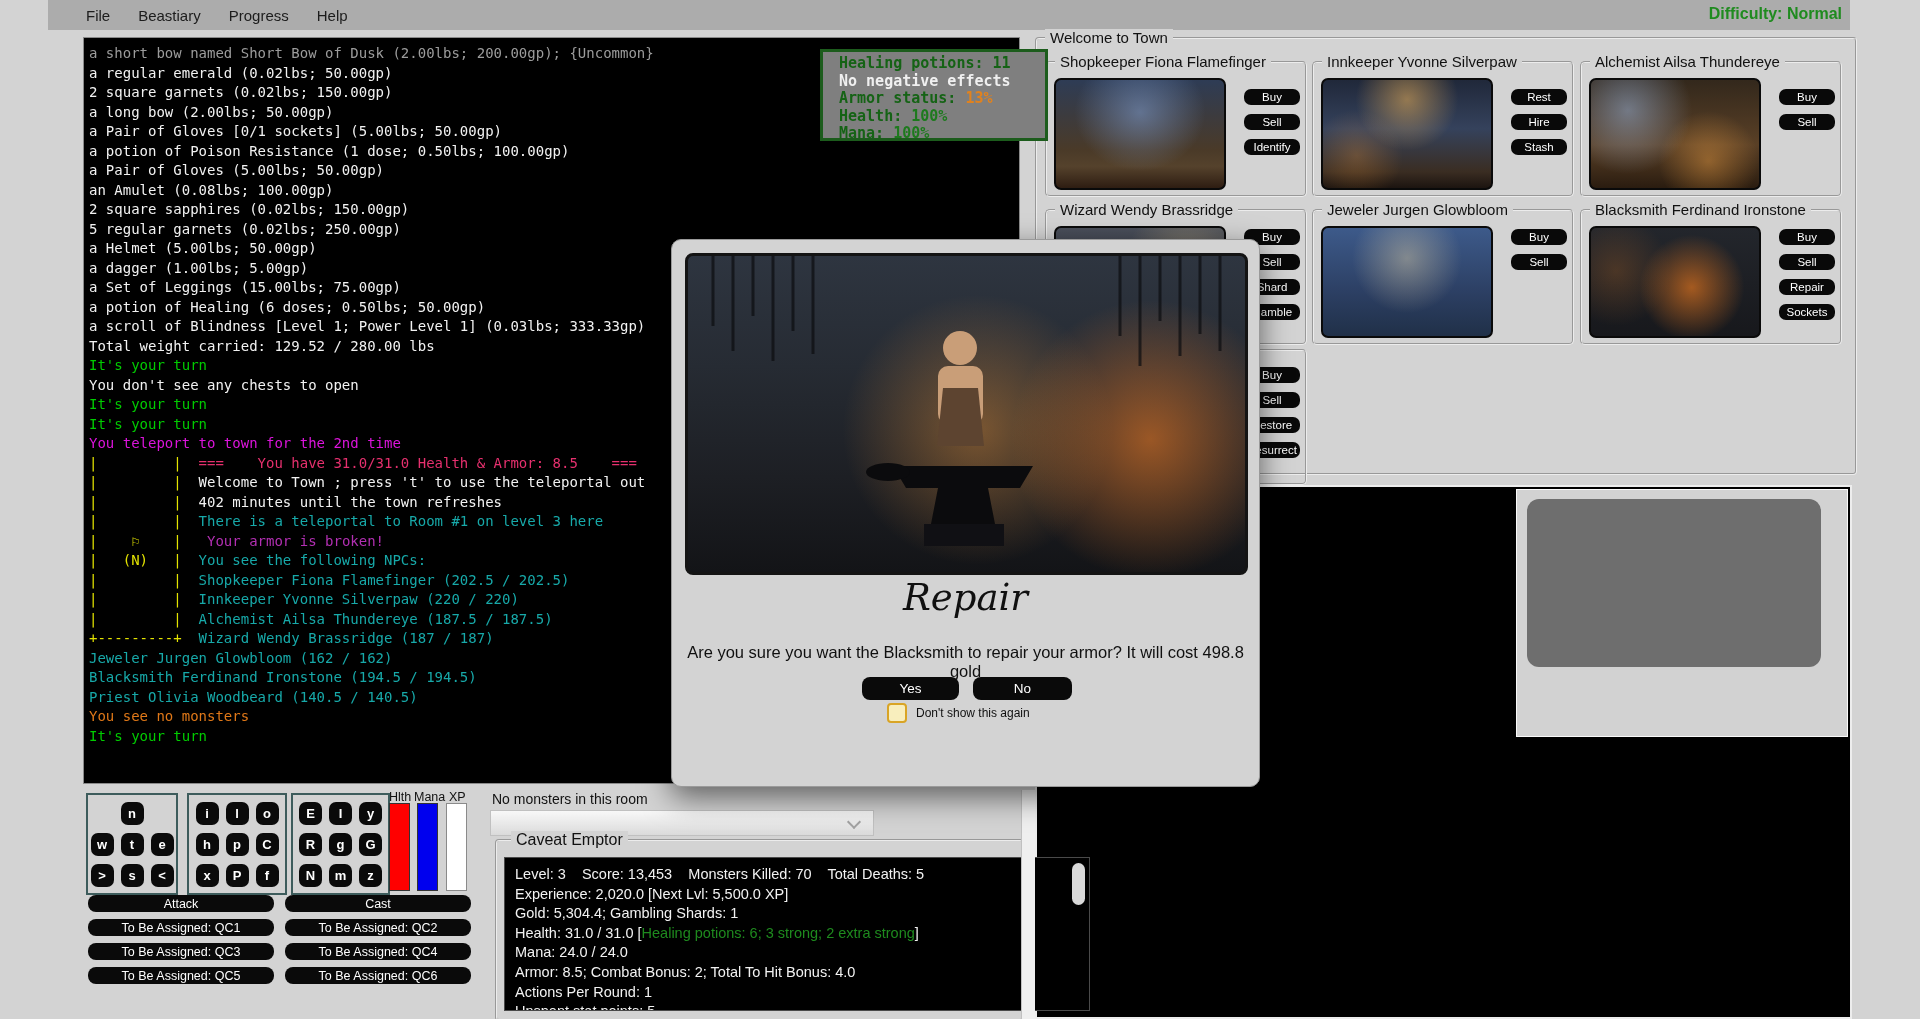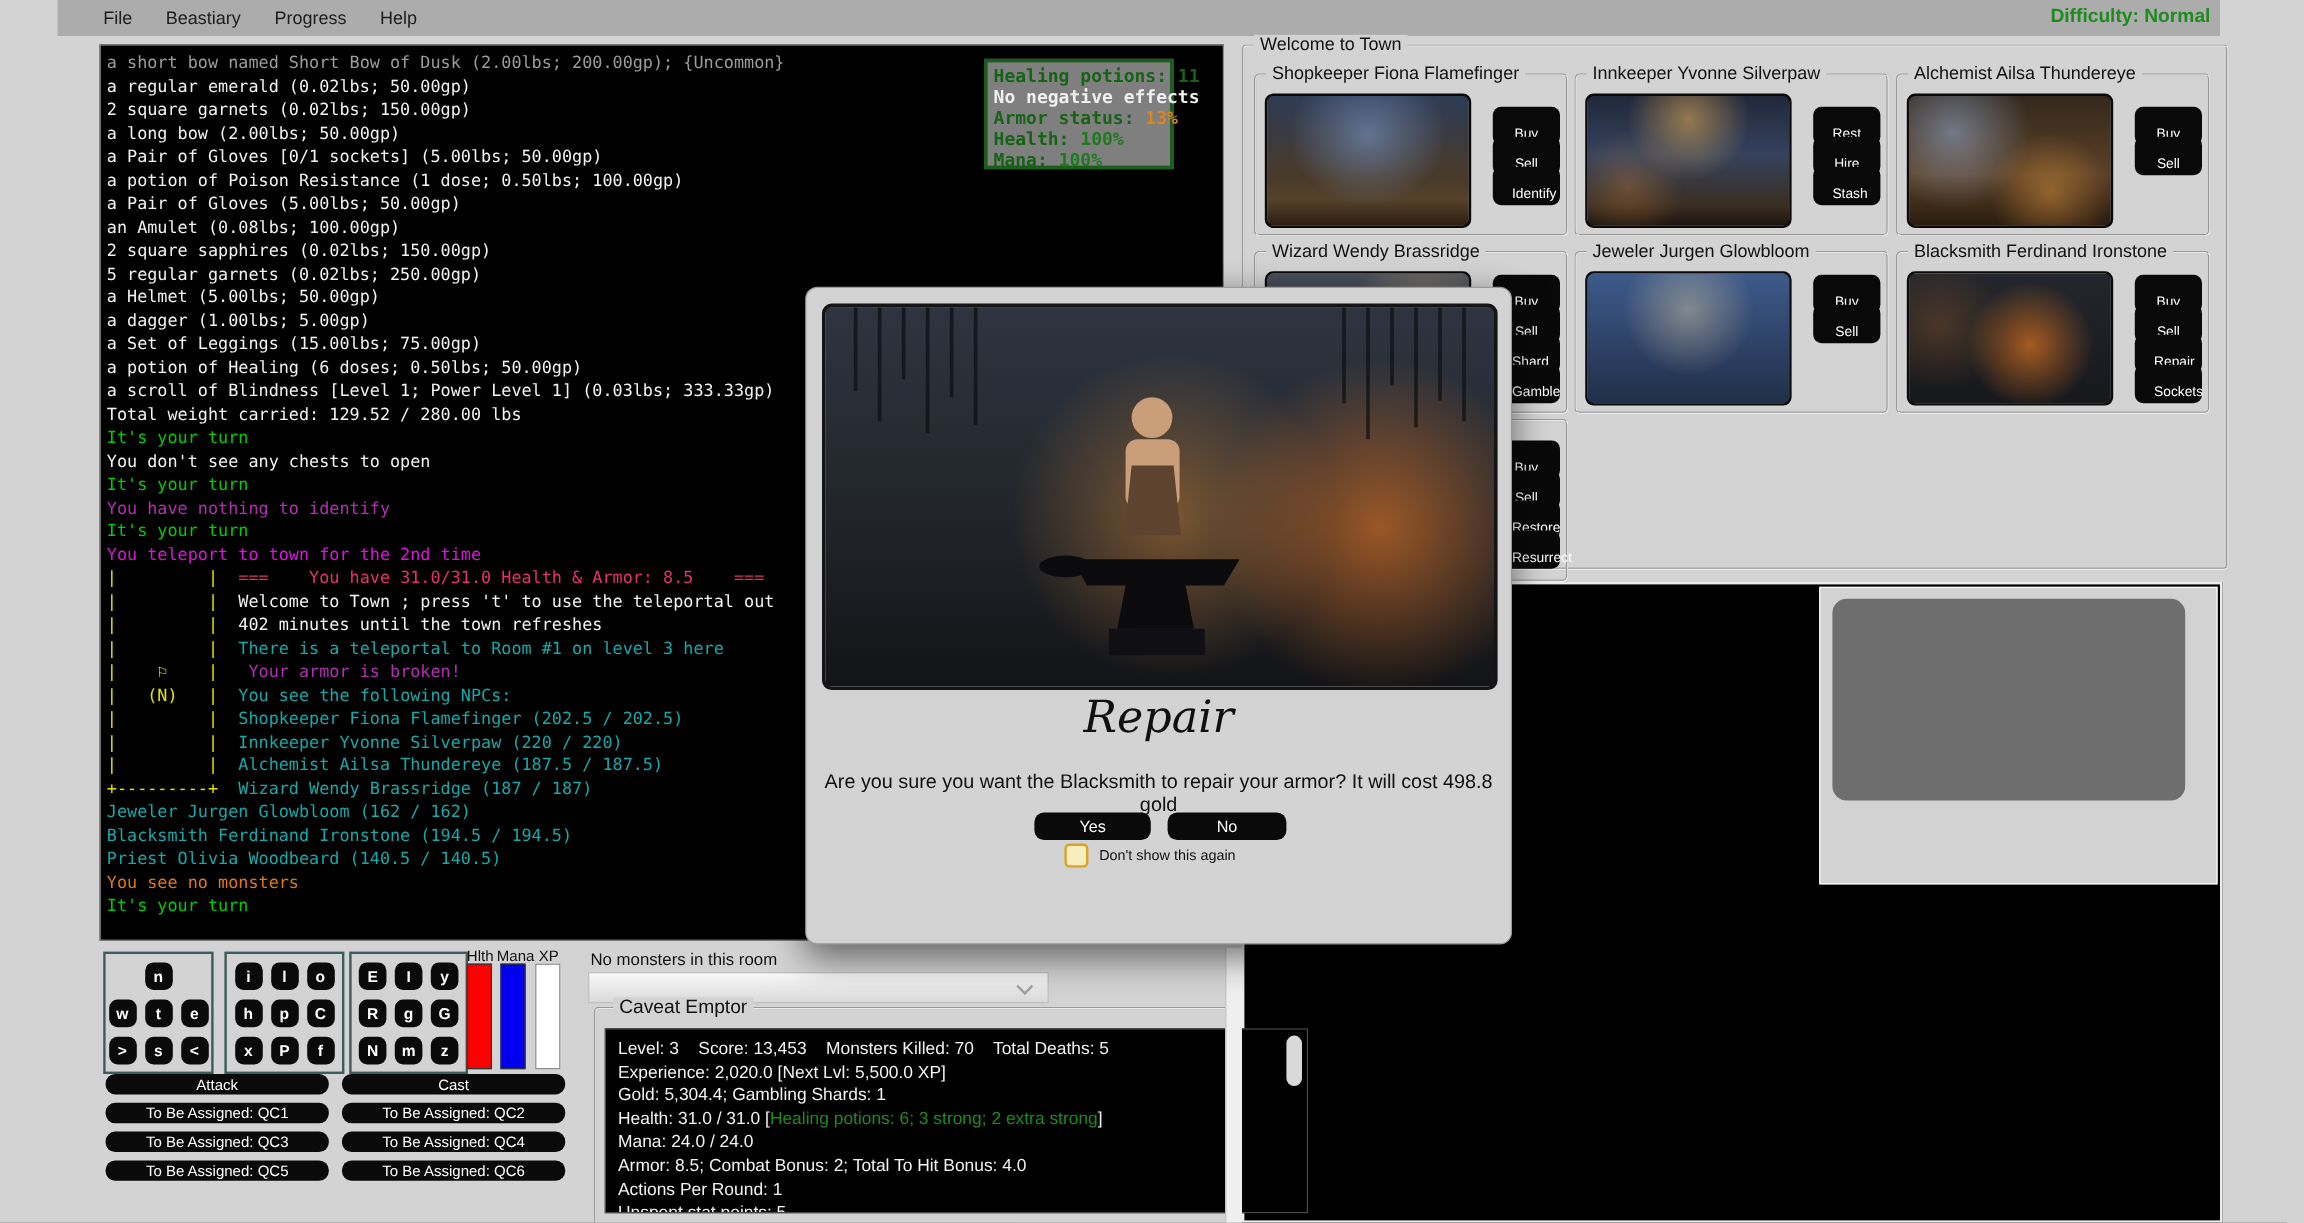--- a/index.html
+++ b/index.html
@@ -11,37 +11,37 @@
   .menu-item{font-size:15px;color:#1c1c1c;padding:0 14px;cursor:default;}
   .menu-item:first-child{margin-left:24px;}
   #difficulty{position:absolute;right:8px;top:5px;font-size:16px;color:#1f8b1f;font-weight:bold;margin-left:21px;}
   
   #log-panel{position:absolute;left:83px;top:37px;width:937px;height:747px;background:#000;
              border:1px solid #8a8a8a;box-sizing:border-box;overflow:hidden;}
   #log-lines{padding:6px 5px;}
   .log-line{font-family:"DejaVu Sans Mono",monospace;font-size:14px;line-height:19.5px;
             white-space:pre;color:#f2f2f2;}
   
-  #status-box{position:absolute;left:820px;top:49px;width:158px;height:92px;background:#7f7f7f;
-              border:3px solid #1c5c1c;box-sizing:border-box;z-index:5;padding:3px 5px;}
+  #status-box{position:absolute;left:820px;top:49px;width:228px;height:92px;background:#7f7f7f;
+              border:3px solid #1c5c1c;box-sizing:border-box;z-index:5;padding:3px 16px;}
   .status-line{font-family:"DejaVu Sans Mono",monospace;font-size:15px;font-weight:bold;
                line-height:17.5px;white-space:pre;}
   
   .groupbox{position:absolute;border:2px groove #ececec;border-radius:4px;}
   .legend{position:absolute;top:-10px;left:8px;background:#d3d3d3;padding:0 5px;font-size:15px;
           color:#111;white-space:nowrap;}
   
   #town-panel{left:1035px;top:37px;width:818px;height:434px;}
   .card{position:absolute;width:258px;height:132px;border:2px groove #ececec;border-radius:5px;}
   .card .legend{font-size:15px;}
   .card-art{position:absolute;left:7px;top:15px;width:168px;height:108px;border:2px solid #0a0a0a;
             border-radius:7px;}
   .npc-btn{position:absolute;right:5px;width:56px;height:16px;background:#090909;color:#fff;
            border:none;border-radius:7px;font-size:11.5px;line-height:15px;text-align:center;
-           font-family:"Liberation Sans",sans-serif;padding:16px;cursor:pointer;}
+           font-family:"Liberation Sans",sans-serif;padding:0;cursor:pointer;}
   .art-fiona{background:radial-gradient(ellipse at 50% 30%,rgba(130,160,210,.55),transparent 55%),
              linear-gradient(180deg,#2e3c55 0%,#4a3a28 65%,#55422c 80%,#2e1d12 100%);}
   .art-yvonne{background:radial-gradient(circle at 50% 18%,rgba(255,190,90,.5),transparent 42%),
              radial-gradient(circle at 20% 70%,rgba(255,160,60,.25),transparent 30%),
              linear-gradient(180deg,#20283a 0%,#35425c 45%,#3a2d22 85%,#1c1410 100%);}
   .art-ailsa{background:radial-gradient(circle at 22% 28%,rgba(170,205,255,.45),transparent 42%),
              radial-gradient(circle at 70% 75%,rgba(255,170,70,.4),transparent 35%),
              linear-gradient(180deg,#33281c 0%,#5a4026 60%,#2a1c10 100%);}
   .art-wendy{background:radial-gradient(circle at 78% 30%,rgba(230,200,140,.35),transparent 40%),
              linear-gradient(180deg,#4a4f5a 0%,#383d47 55%,#1f2228 100%);}
@@ -138,21 +138,20 @@
         <div class="log-line"><span style="color: rgb(242, 242, 242);">5 regular garnets (0.02lbs; 250.00gp)</span></div>
         <div class="log-line"><span style="color: rgb(242, 242, 242);">a Helmet (5.00lbs; 50.00gp)</span></div>
         <div class="log-line"><span style="color: rgb(242, 242, 242);">a dagger (1.00lbs; 5.00gp)</span></div>
         <div class="log-line"><span style="color: rgb(242, 242, 242);">a Set of Leggings (15.00lbs; 75.00gp)</span></div>
         <div class="log-line"><span style="color: rgb(242, 242, 242);">a potion of Healing (6 doses; 0.50lbs; 50.00gp)</span></div>
         <div class="log-line"><span style="color: rgb(242, 242, 242);">a scroll of Blindness [Level 1; Power Level 1] (0.03lbs; 333.33gp)</span></div>
         <div class="log-line"><span style="color: rgb(242, 242, 242);">Total weight carried: 129.52 / 280.00 lbs</span></div>
         <div class="log-line"><span style="color: rgb(0, 204, 0);">It's your turn</span></div>
         <div class="log-line"><span style="color: rgb(242, 242, 242);">You don't see any chests to open</span></div>
         <div class="log-line"><span style="color: rgb(0, 204, 0);">It's your turn</span></div>
-        <div class="log-line"><span style="color: rgb(178, 47, 178);">You have nothing to identify</span></div>
         <div class="log-line"><span style="color: rgb(0, 204, 0);">It's your turn</span></div>
         <div class="log-line"><span style="color: rgb(220, 20, 220);">You teleport to town for the 2nd time</span></div>
         <div class="log-line"><span style="color: rgb(227, 227, 0);">|         |</span><span style="color: rgb(242, 242, 242);">  </span><span style="color: rgb(230, 48, 110);">===    You have 31.0/31.0 Health &amp; Armor: 8.5    ===</span></div>
         <div class="log-line"><span style="color: rgb(227, 227, 0);">|         |</span><span style="color: rgb(242, 242, 242);">  </span><span style="color: rgb(242, 242, 242);">Welcome to Town ; press 't' to use the teleportal out</span></div>
         <div class="log-line"><span style="color: rgb(227, 227, 0);">|         |</span><span style="color: rgb(242, 242, 242);">  </span><span style="color: rgb(242, 242, 242);">402 minutes until the town refreshes</span></div>
         <div class="log-line"><span style="color: rgb(227, 227, 0);">|         |</span><span style="color: rgb(242, 242, 242);">  </span><span style="color: rgb(23, 169, 169);">There is a teleportal to Room #1 on level 3 here</span></div>
         <div class="log-line"><span style="color: rgb(227, 227, 0);">|    ⚐    |</span><span style="color: rgb(242, 242, 242);">   </span><span style="color: rgb(178, 47, 178);">Your armor is broken!</span></div>
         <div class="log-line"><span style="color: rgb(227, 227, 0);">|   (N)   |</span><span style="color: rgb(242, 242, 242);">  </span><span style="color: rgb(23, 169, 169);">You see the following NPCs:</span></div>
         <div class="log-line"><span style="color: rgb(227, 227, 0);">|         |</span><span style="color: rgb(242, 242, 242);">  </span><span style="color: rgb(23, 169, 169);">Shopkeeper Fiona Flamefinger (202.5 / 202.5)</span></div>
         <div class="log-line"><span style="color: rgb(227, 227, 0);">|         |</span><span style="color: rgb(242, 242, 242);">  </span><span style="color: rgb(23, 169, 169);">Innkeeper Yvonne Silverpaw (220 / 220)</span></div>

